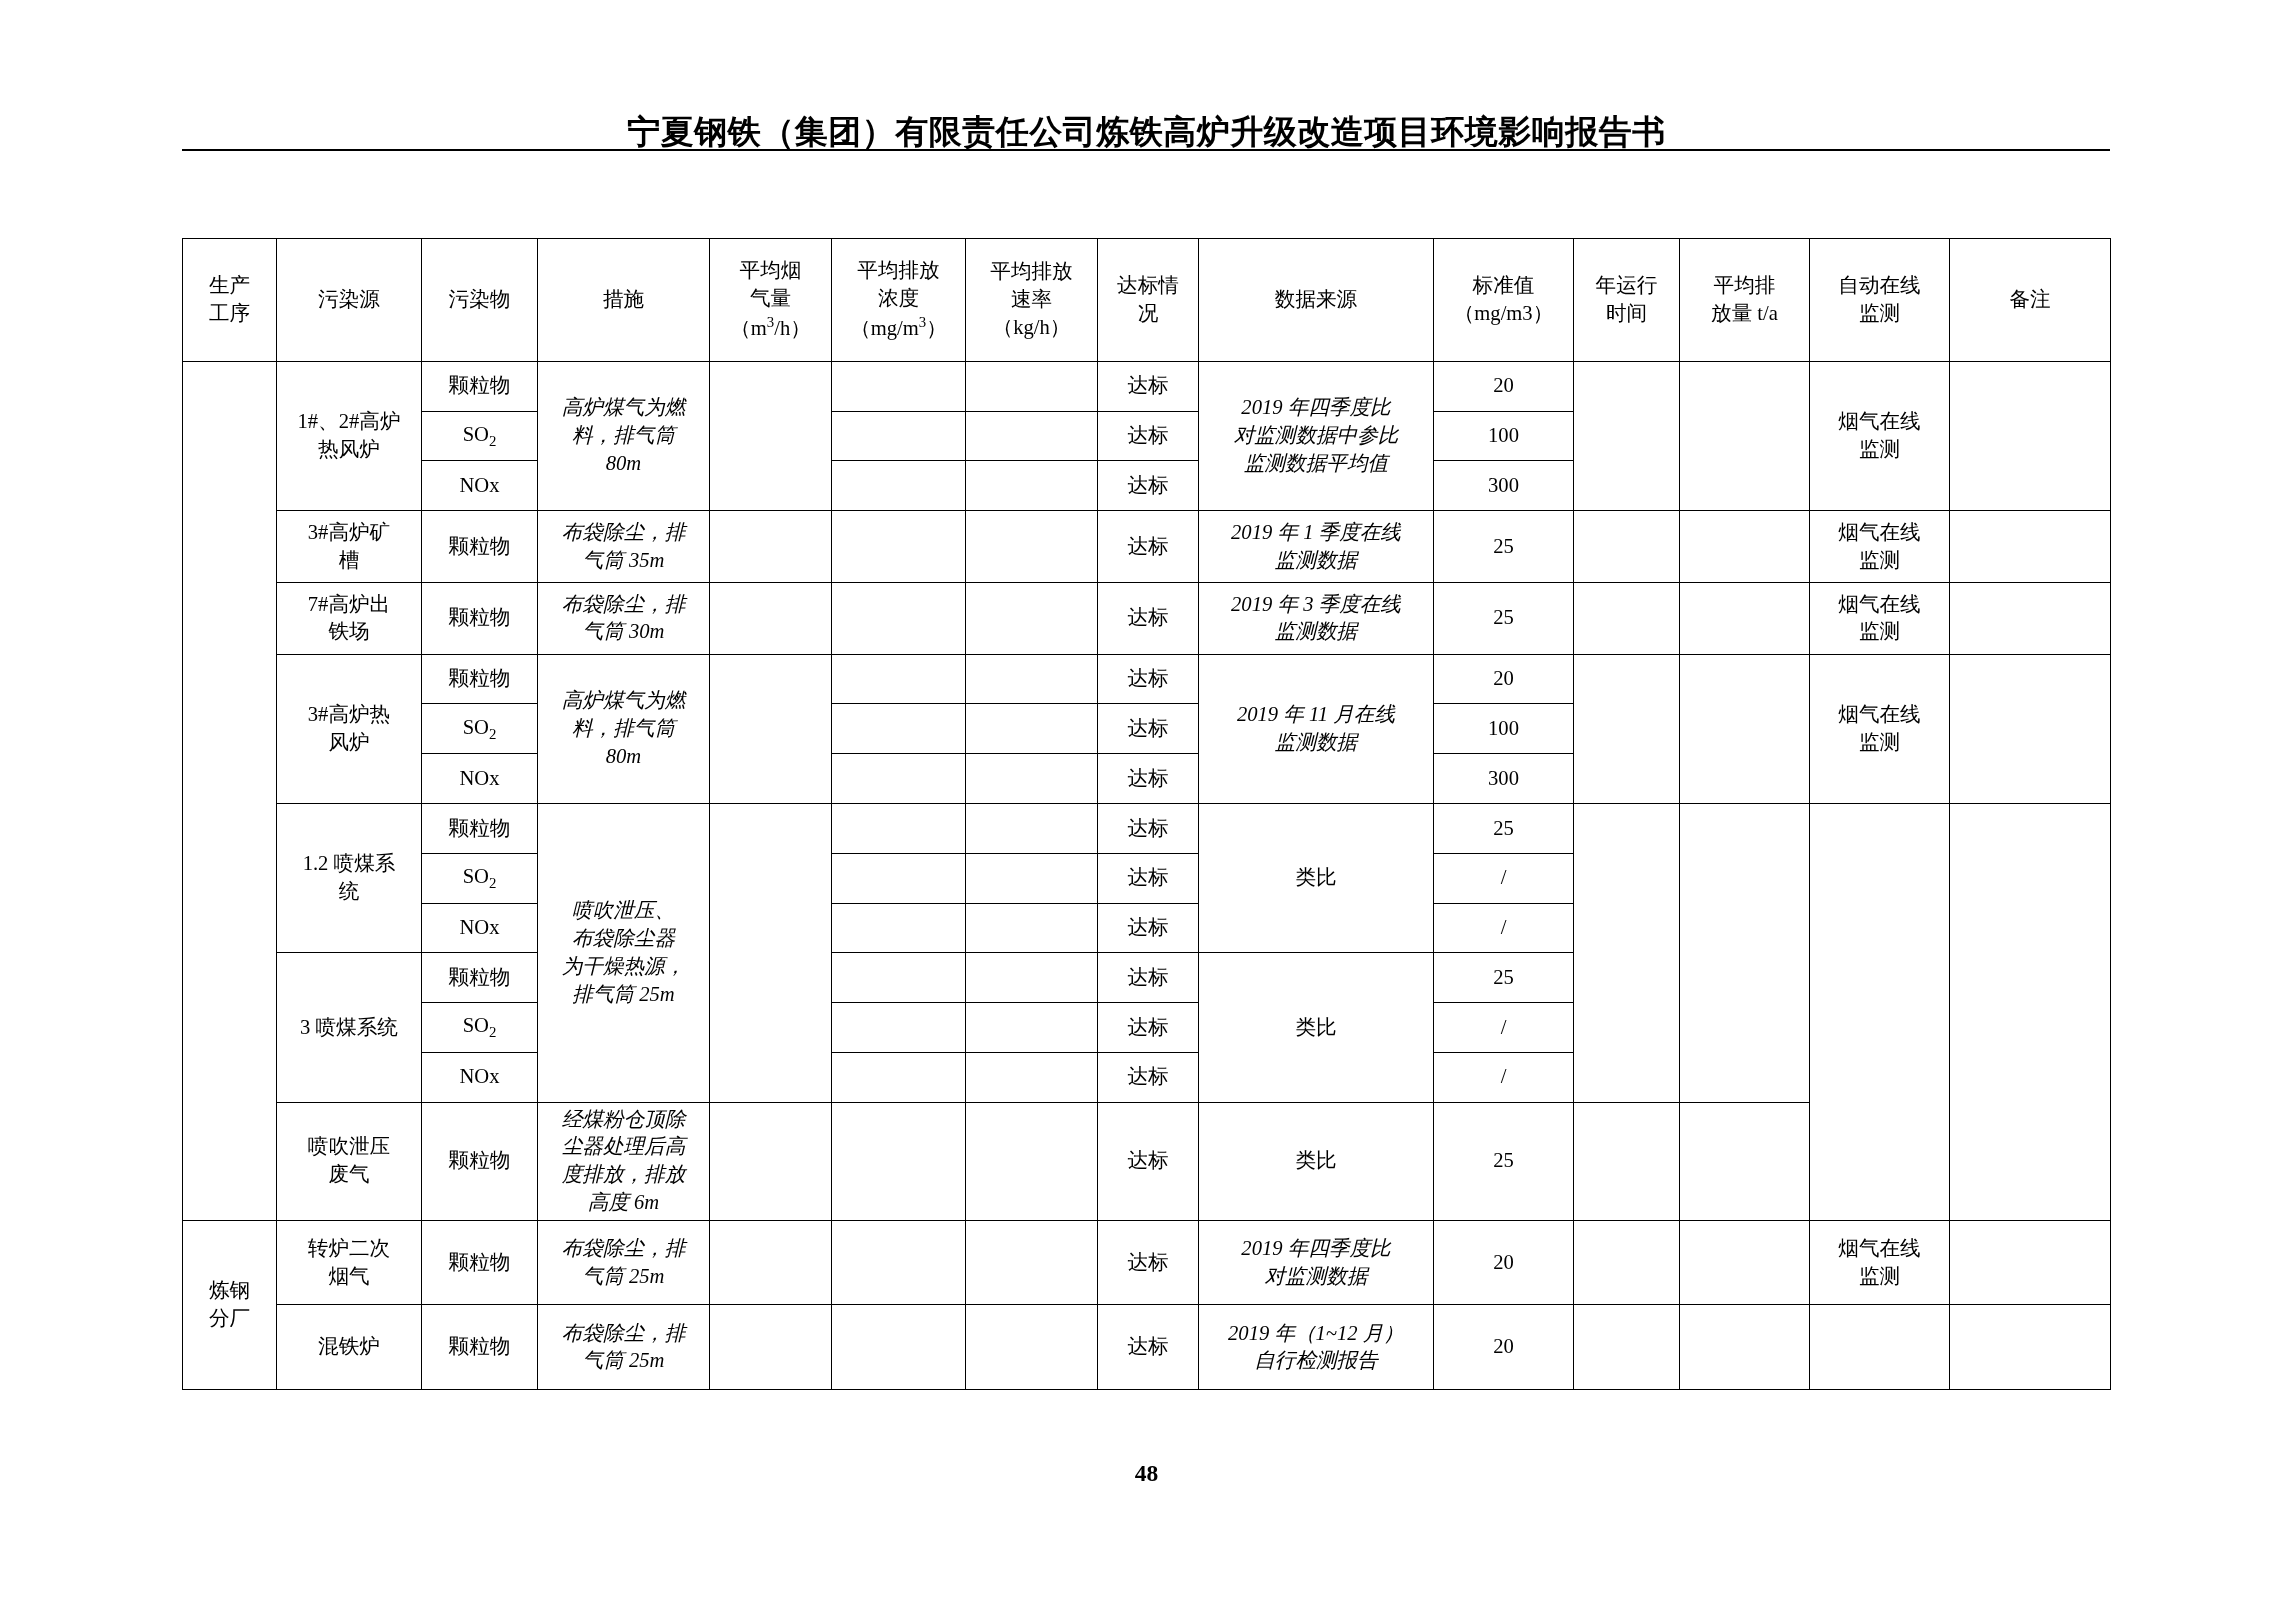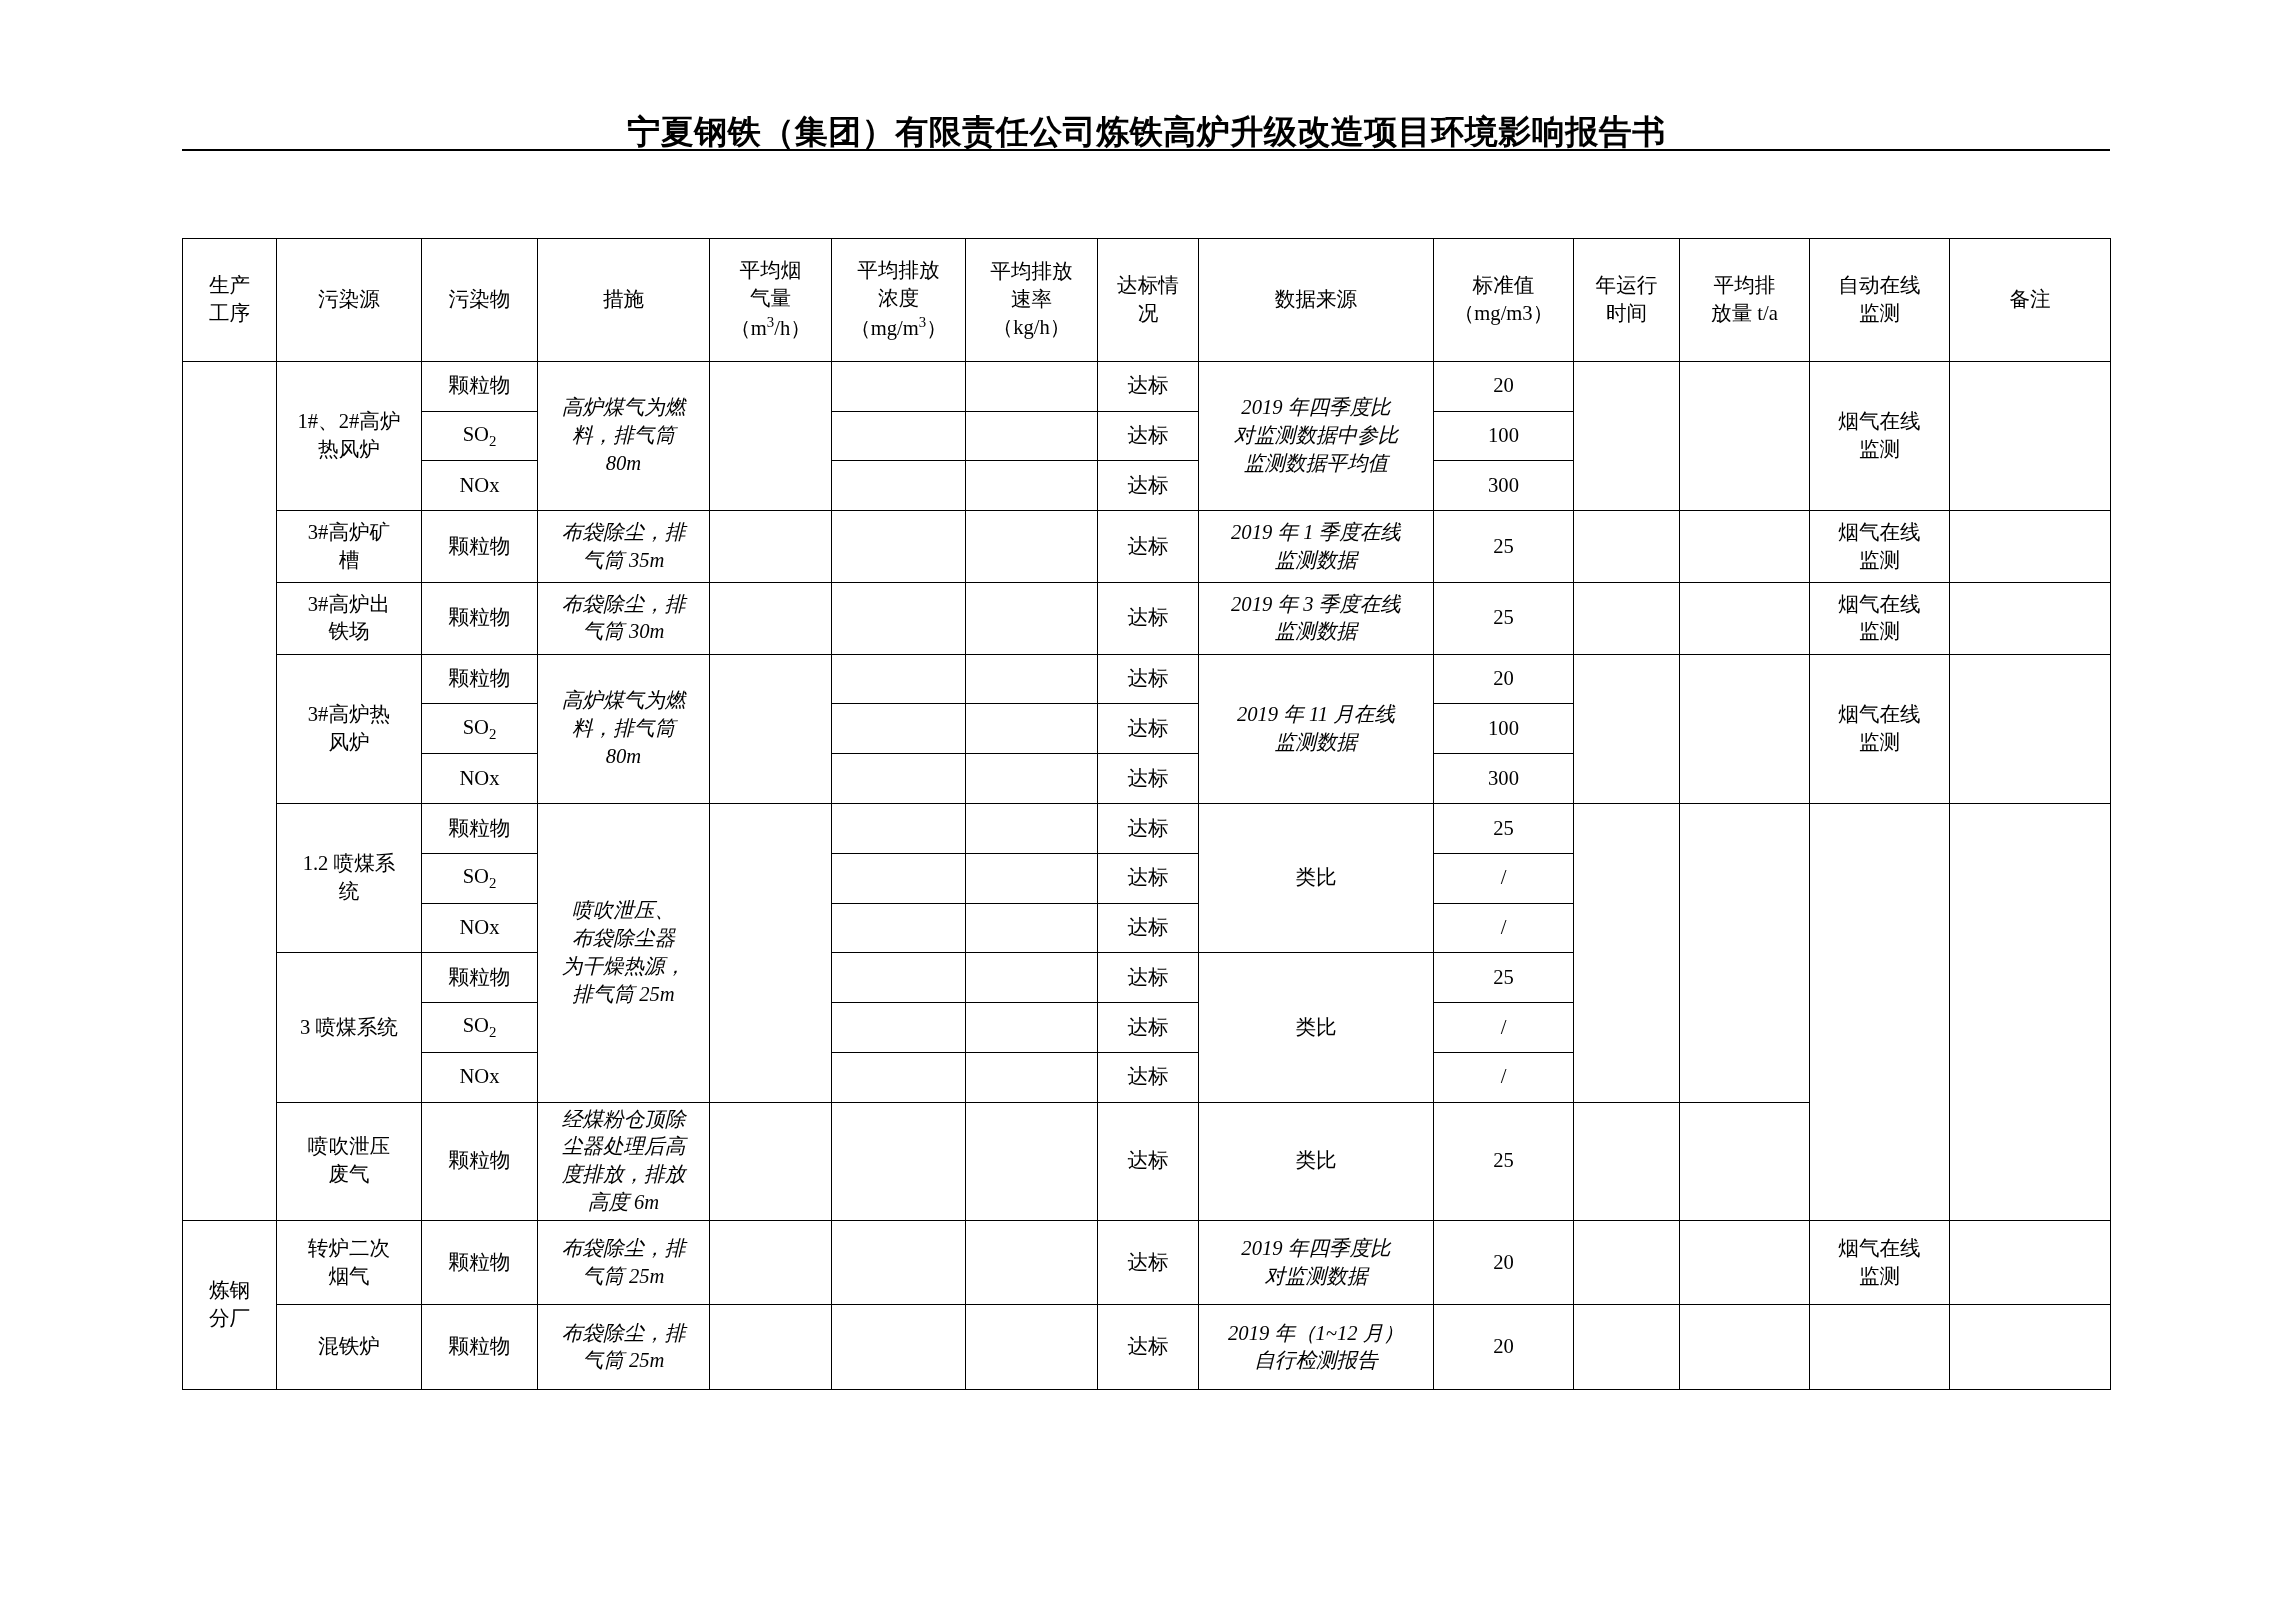--- a/index.html
+++ b/index.html
@@ -235,21 +235,21 @@
           <td></td>
           <td>
             <span>烟气在线</span><br>
             <span>监测</span>
           </td>
           <td></td>
         </tr>
 
         <tr>
           <td style="height:65px">
-            <span>3#高炉出</span><br>
+            <span>7#高炉出</span><br>
             <span>铁场</span>
           </td>
           <td>颗粒物</td>
           <td class="cell-multi">
             <span>布袋除尘，排</span><br>
             <span>气筒 30m</span>
           </td>
           <td></td>
           <td></td>
           <td></td>
@@ -445,14 +445,15 @@
           <td>20</td>
           <td></td>
           <td></td>
           <td></td>
           <td></td>
         </tr>
       </tbody>
     </table>
   </div>
 
+  <div class="pg-num">48</div>
 </div>
 
 
 </body></html>

